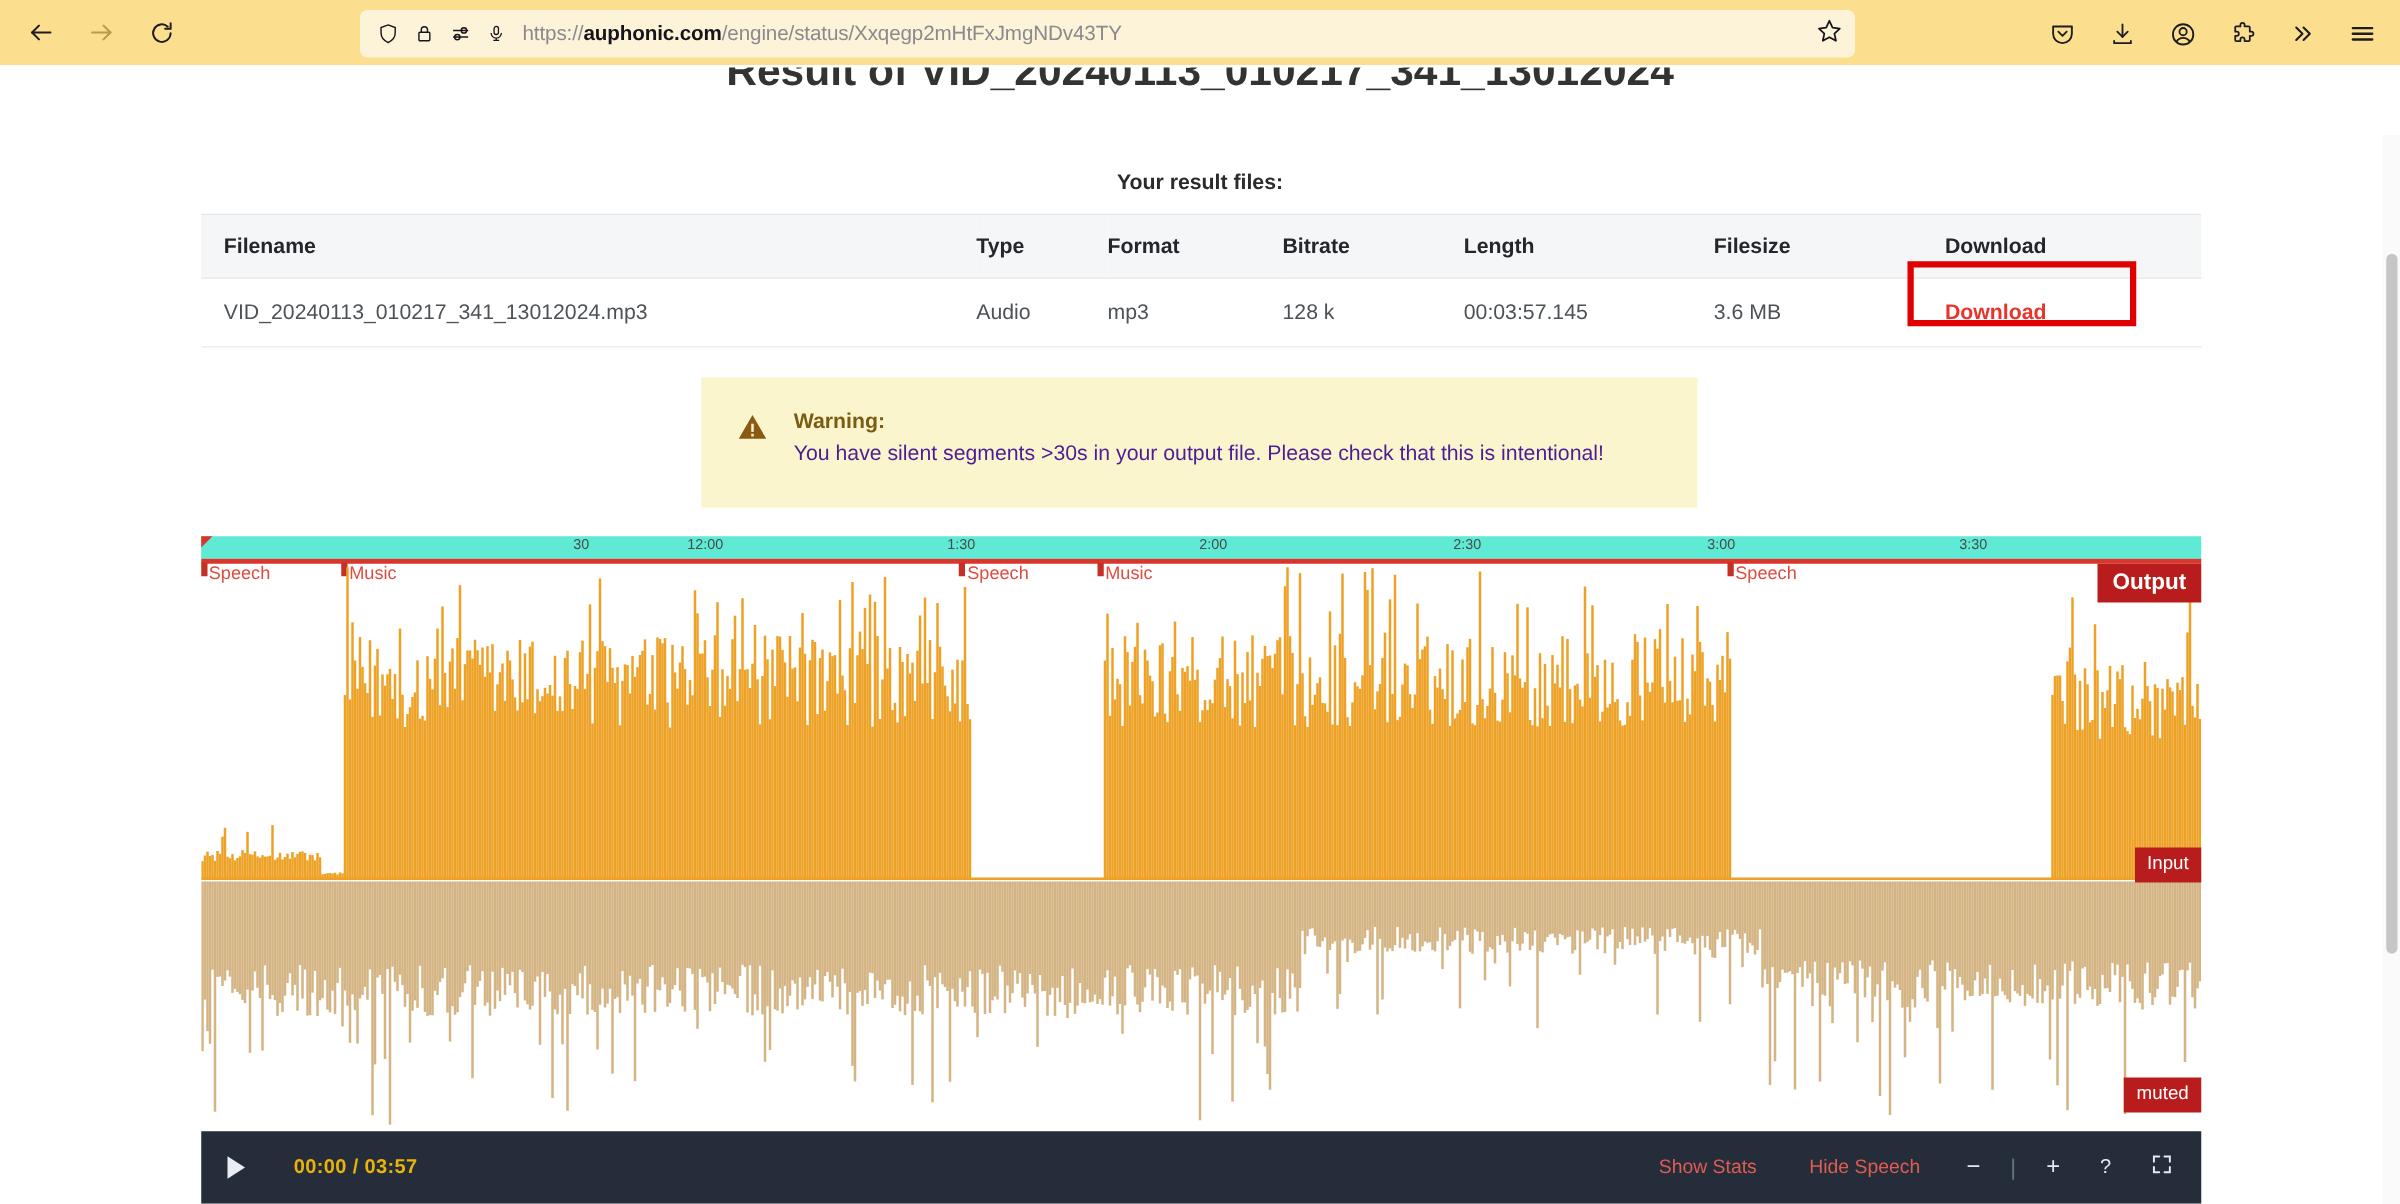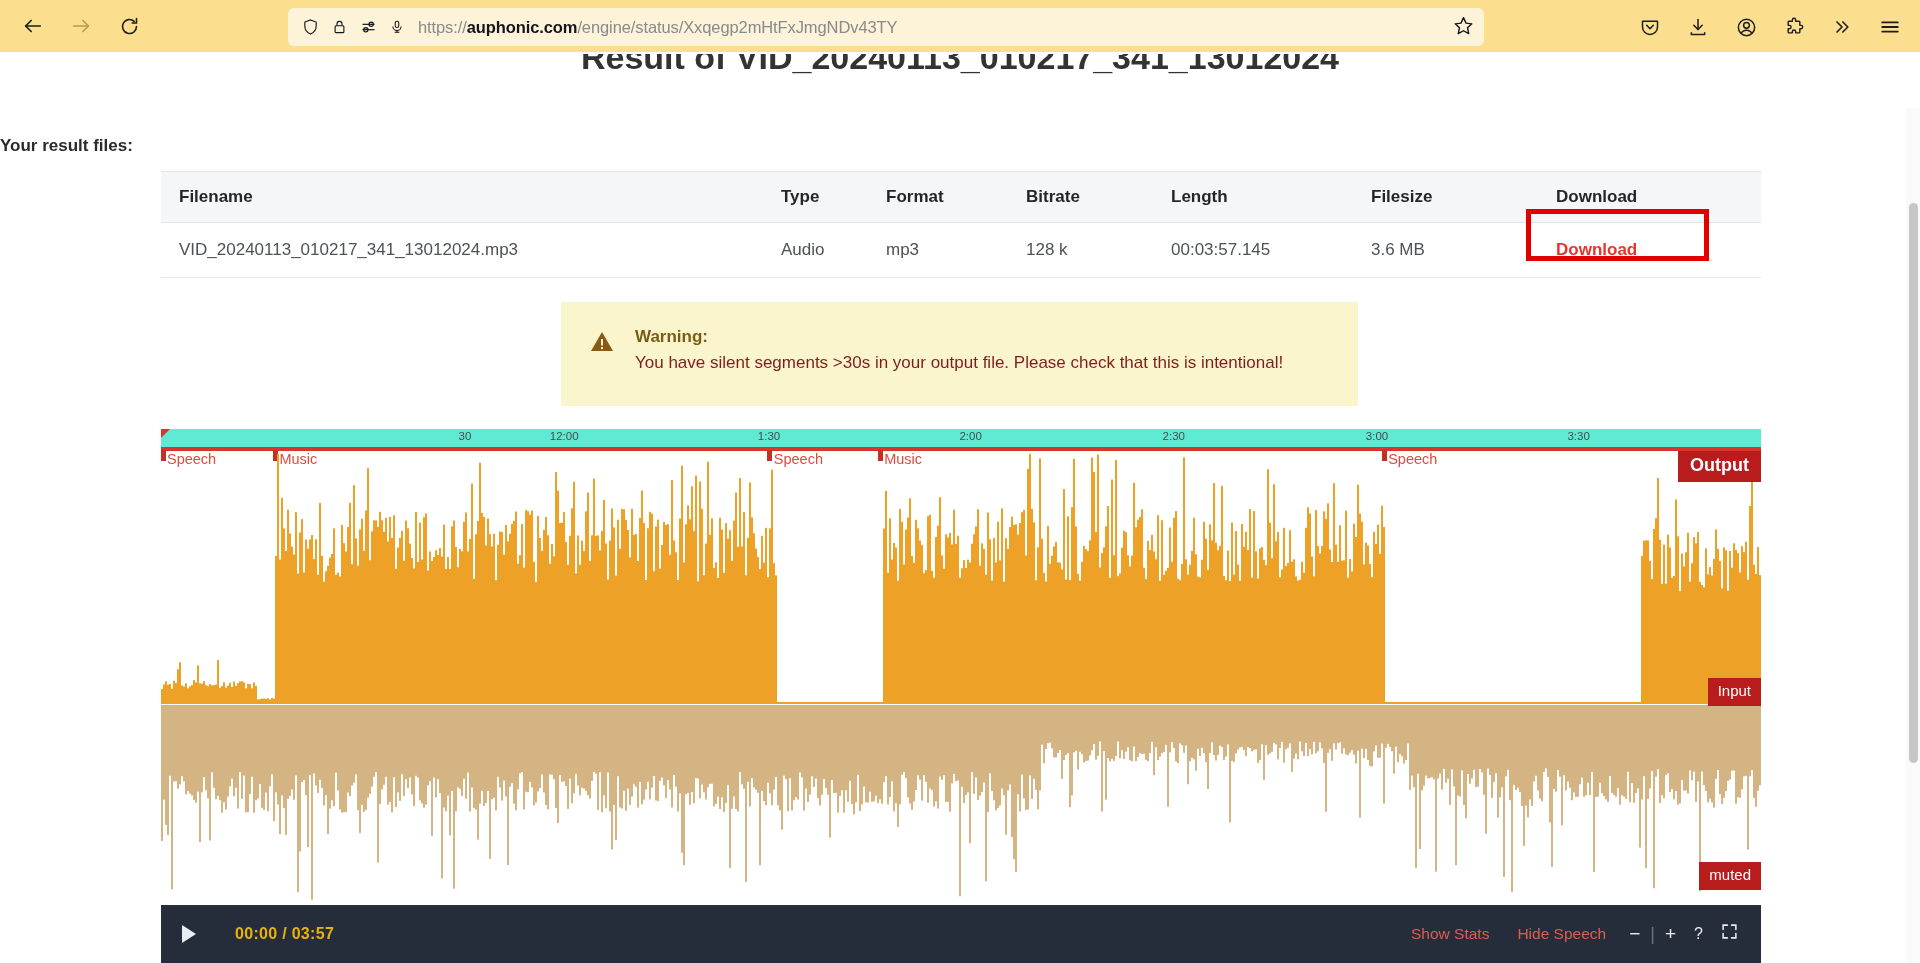--- a/index.html
+++ b/index.html
@@ -65,21 +65,21 @@
 
   .result-title {
     position: absolute; top: -16px; left: 0; width: 1920px;
     text-align: center;
     font-size: 34px; font-weight: 700; color: #333;
     white-space: nowrap;
   }
 
   .result-files-label {
     position: absolute; top: 82px; left: 0; width: 1920px;
-    text-align: left;
+    text-align: center;
     font-size: 17px; font-weight: 700; color: #2b2b2b;
   }
 
   
   .files-table {
     position: absolute; top: 117px; left: 161px;
     width: 1600px;
     border-collapse: collapse;
     font-size: 17px;
   }
@@ -123,21 +123,21 @@
   .warning-box {
     position: absolute; top: 248px; left: 561px;
     width: 797px; height: 104px;
     background: #fbf5cd;
     display: flex; align-items: flex-start;
     padding: 22px 24px 0 28px;
   }
   .warn-icon { margin-right: 20px; margin-top: 6px; flex: 0 0 auto; }
   .warn-text { line-height: 1.55; }
   .warn-title { font-size: 17px; font-weight: 700; color: #7a5c12; }
-  .warn-body { font-size: 17px; color: #7f1d1d; }
+  .warn-body { font-size: 17px; color: #4c1d95; }
 
   
   .player {
     position: absolute; top: 375px; left: 161px;
     width: 1600px; height: 534px;
     background: #fff;
   }
   .ruler {
     position: absolute; top: 0; left: 0; width: 1600px; height: 18px;
     background: #5eead4;
@@ -209,21 +209,21 @@
     border-left: 14px solid #e9eef4;
     border-top: 9px solid transparent;
     border-bottom: 9px solid transparent;
   }
   .time-display {
     color: #eab308; font-size: 16px; font-weight: 700;
     margin-left: 18px; letter-spacing: 0.3px;
   }
   .ctrl-right {
     margin-left: auto; display: flex; align-items: center;
-    padding-right: 14px; gap: 0;
+    padding-right: 14px; gap: 14px;
   }
   .ctrl-link {
     color: #e05c52; font-size: 15.5px; text-decoration: none;
     padding: 0 14px;
   }
   .ctrl-icon {
     color: #e6ebf2; font-size: 19px;
     padding: 0 9px;
     display: flex; align-items: center; justify-content: center;
     min-width: 22px;

